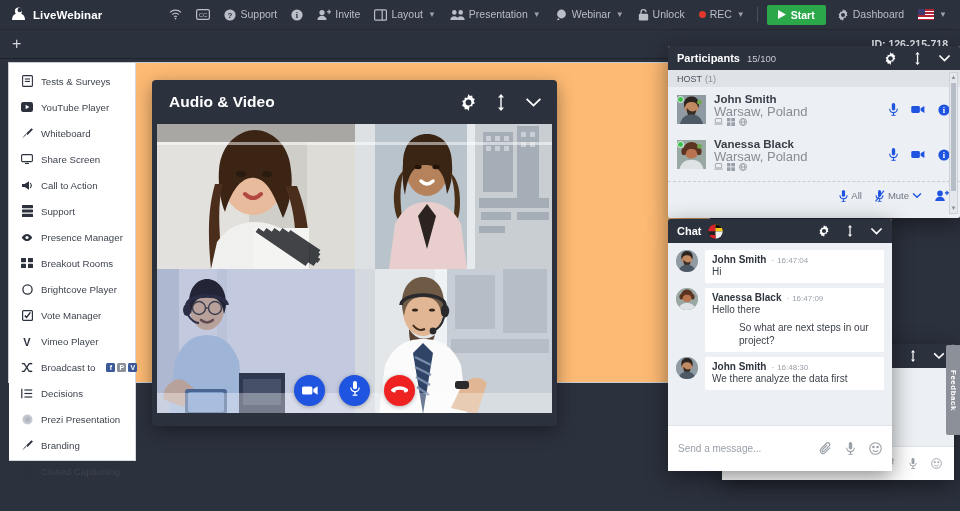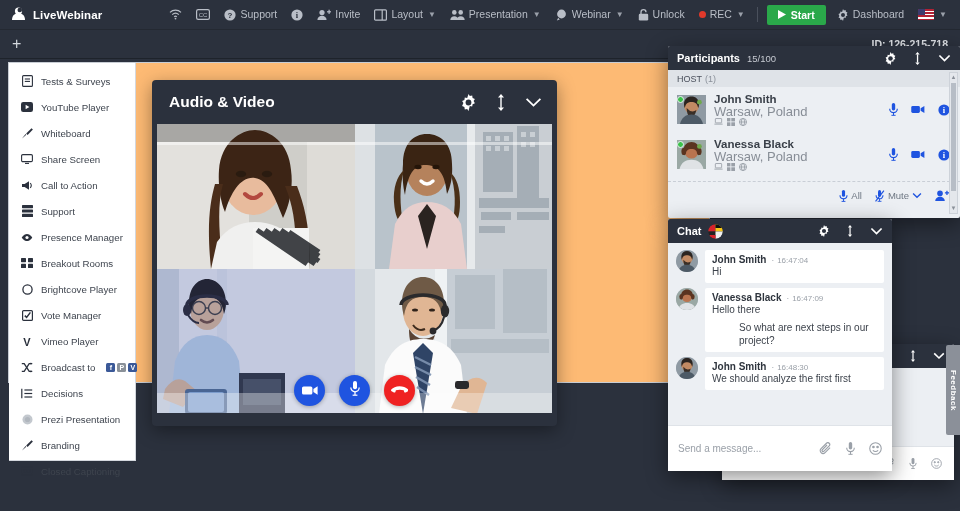--- a/index.html
+++ b/index.html
@@ -1111,21 +1111,21 @@
             <path d="M7 9c0-5 3.5-7.6 7.5-7.6S22 4 22 9c0 2-0.4 3-0.8 4-1-4.6-3-6-6.7-6S8.8 8.4 7.8 13C7.4 12 7 11 7 9z" fill="#2b2420"></path>
             <path d="M9.6 13q4.9 5.6 9.8 2c-1 5-3.4 7.6-6 7-2.4-.6-3.6-4.6-3.8-9z" fill="#3a2f27"></path>
             <path d="M3 29c1.4-6.4 5.6-9.6 11.5-9.6S24.6 22.6 26 29z" fill="#4d5a66"></path>
           </svg>
         </span>
         <span class="cbub">
           <span class="cbub-head">
             <span class="cname">John Smith</span>
             <span class="ctime"><span class="dotsep">·</span><span>16:48:30</span></span>
           </span>
-          <span class="ctext" style="display:block">We should analyze the first first</span>
+          <span class="ctext" style="display:block">We there analyze the data first</span>
         </span>
       </div>
     </div>
 
     <div class="chat-input">
       <span class="chat-ph">Send a message...</span>
       <span class="chat-icons">
         <span class="ci">
           <svg width="13" height="13" viewBox="0 0 12 12" fill="none" stroke="#9aa0a8" stroke-width="1.1">
             <path d="M10.2 5.2L5.6 9.8a2.6 2.6 0 01-3.7-3.7l5.2-5.2a1.8 1.8 0 012.5 2.5L4.4 8.6a1 1 0 01-1.4-1.4l4.4-4.4"></path>

